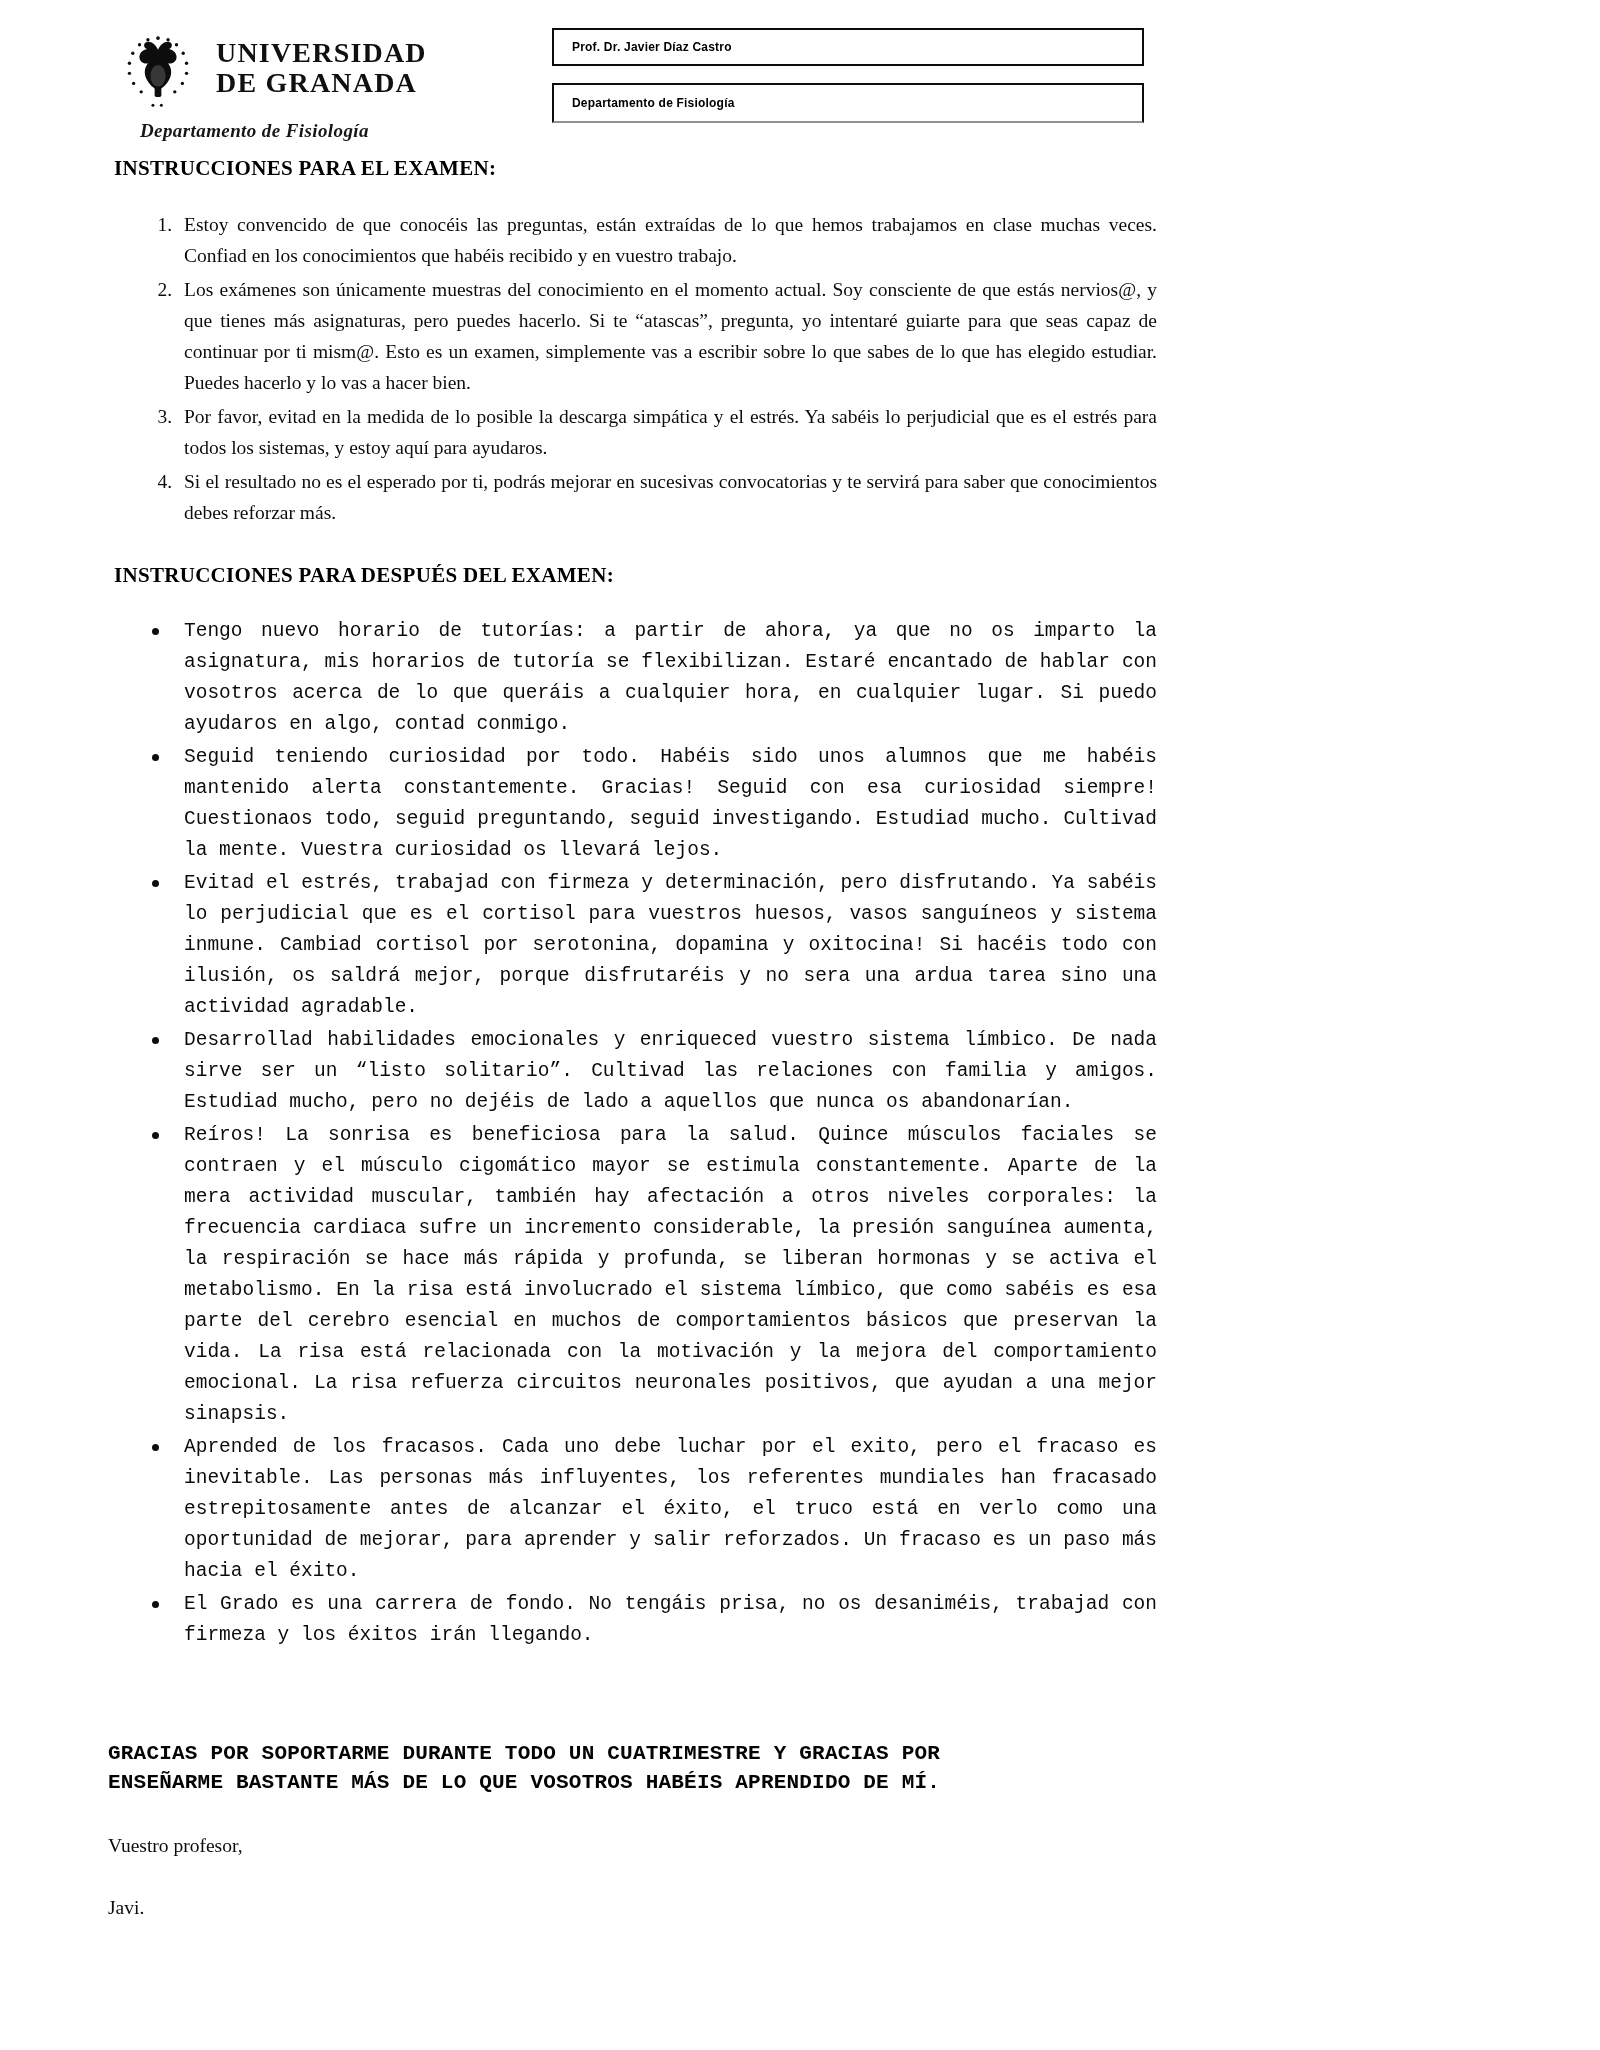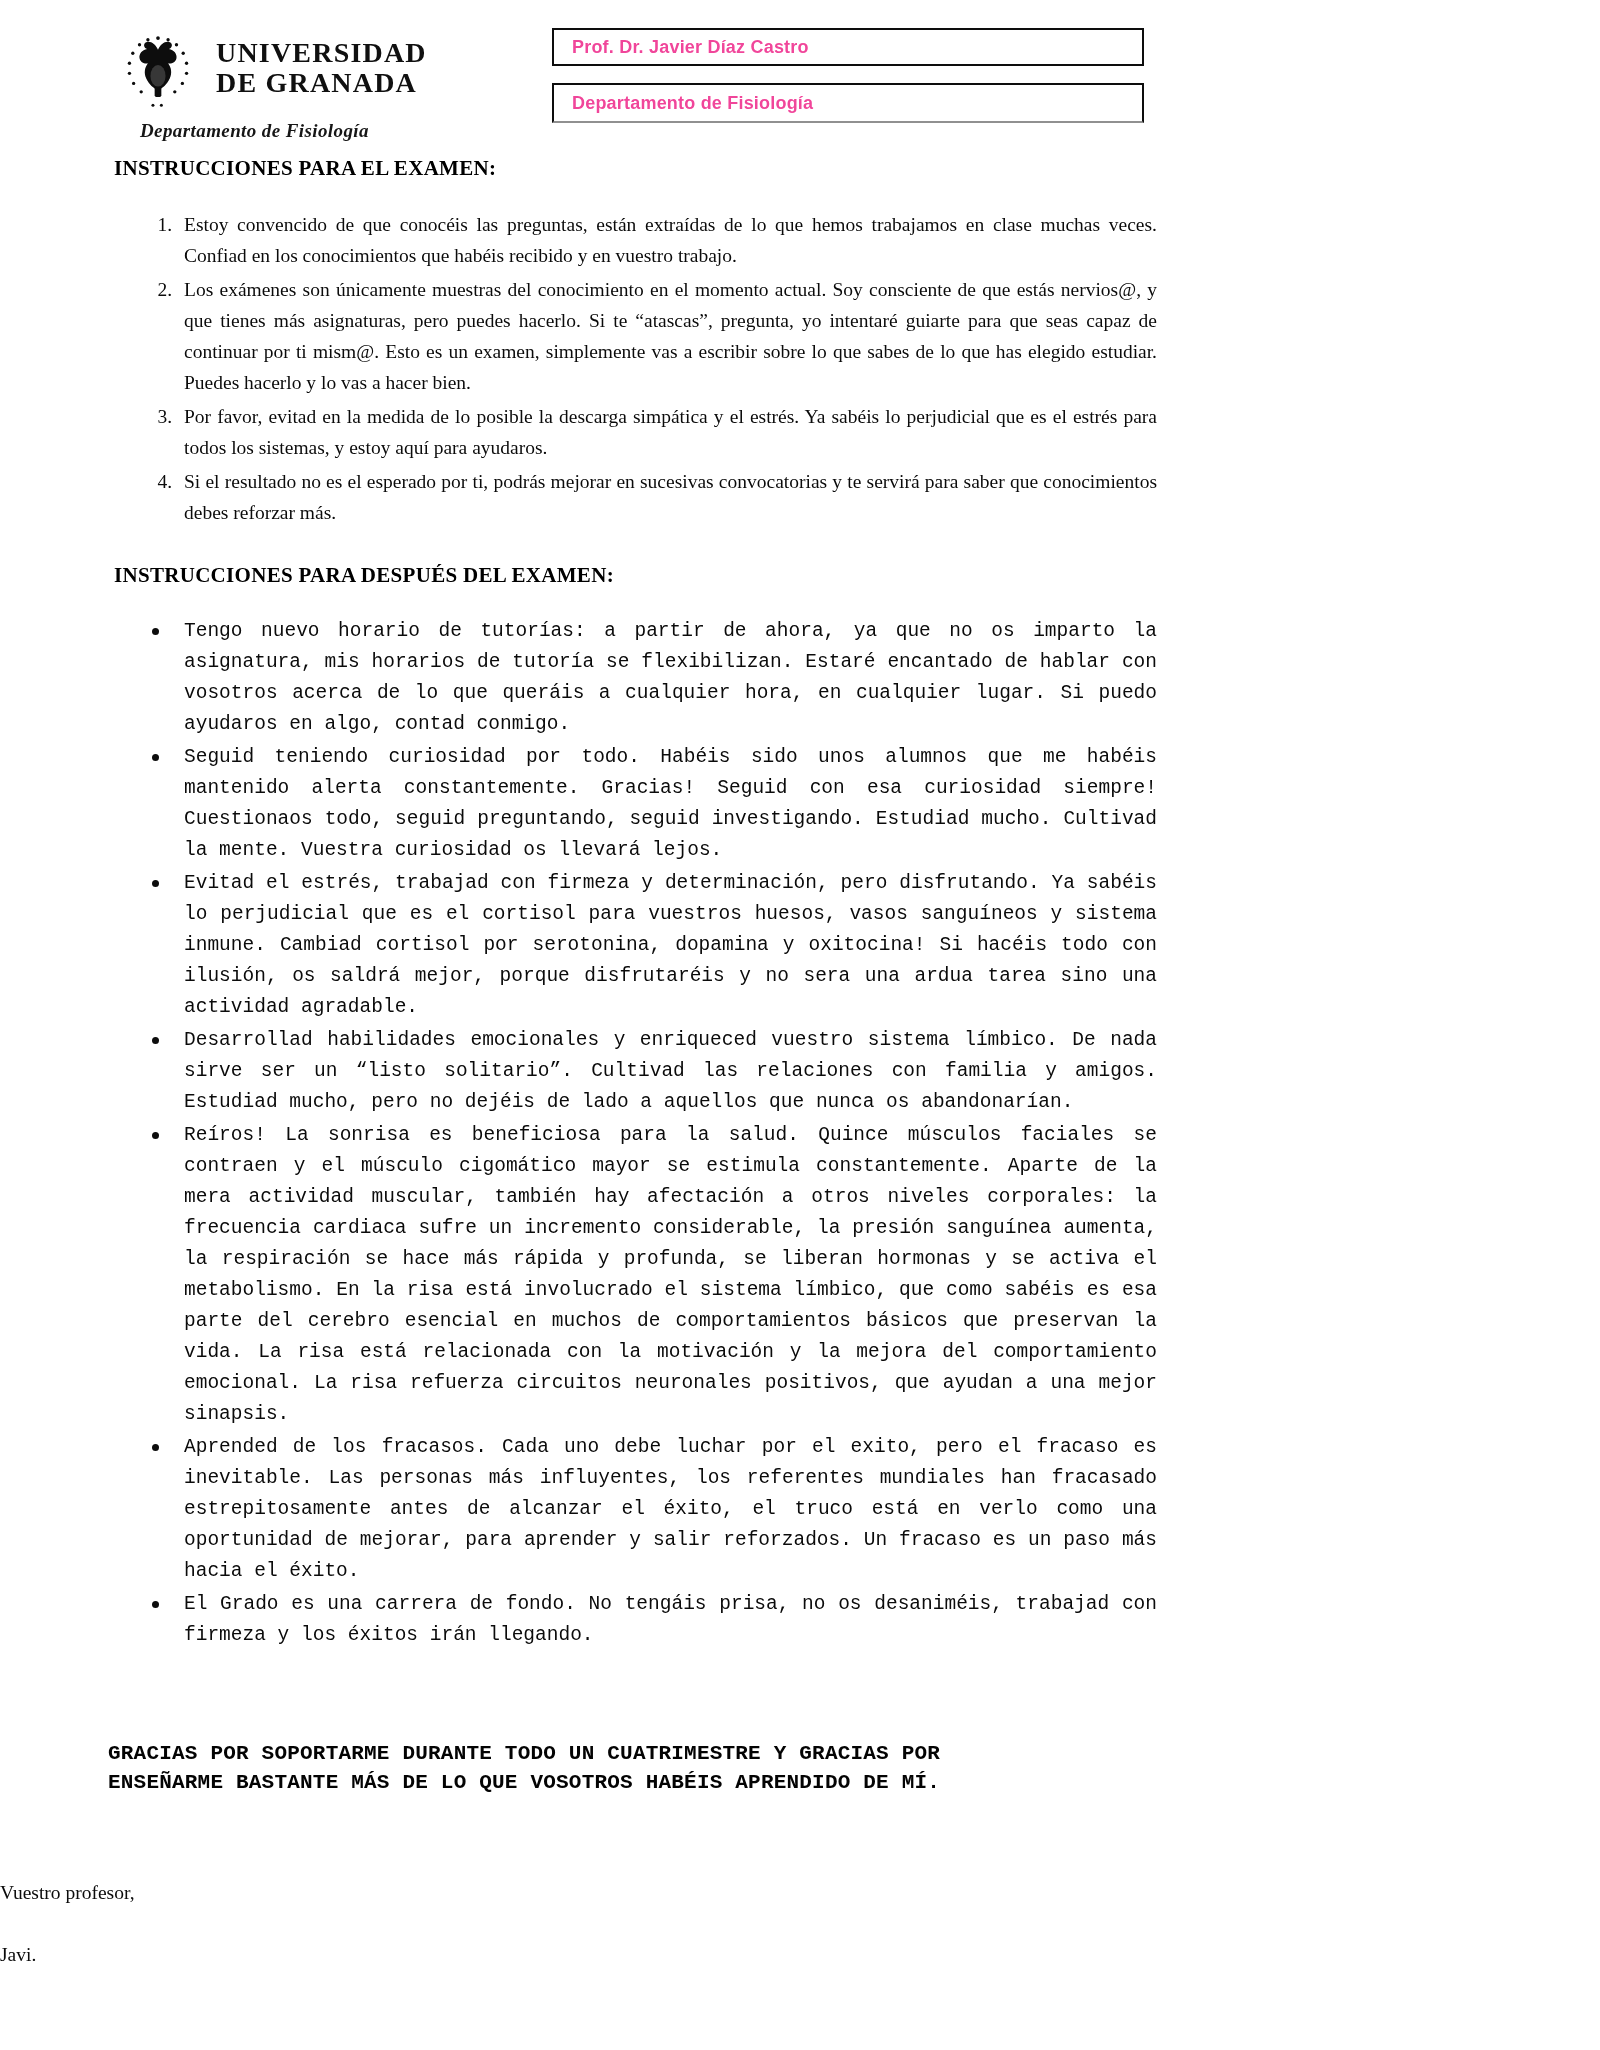--- a/index.html
+++ b/index.html
@@ -88,23 +88,23 @@
   }
   .head-box {
     border: 2.5px solid #111;
     height: 38px;
     display: flex;
     align-items: center;
     padding-left: 18px;
     box-sizing: border-box;
     font-family: "Liberation Sans", "DejaVu Sans", sans-serif;
     font-weight: bold;
-    font-size: 18px;
+    font-size: 12px;
     letter-spacing: 0.2px;
-    color: #ec4899;
+    color: #000000;
     background: #fff;
   }
   .head-box.second {
     margin-top: 17px;
     height: 40px;
     border-bottom-color: #8f8f8f;
     border-bottom-width: 2px;
   }
 
   
@@ -181,21 +181,21 @@
     font-weight: bold;
     font-size: 21px;
     line-height: 29px;
     text-align: justify;
     text-justify: inter-word;
     letter-spacing: 0.2px;
     color: #080808;
   }
   .closing .line2 { display: block; }
   .sig-block {
-    margin-top: 47px;
+    padding-left: 108px;
   }
   .sig-line {
     font-size: 19.5px;
     line-height: 30px;
     color: #101010;
   }
   .sig-gap-1 { height: 34px; }
   .sig-gap-2 { height: 32px; }
 
   

